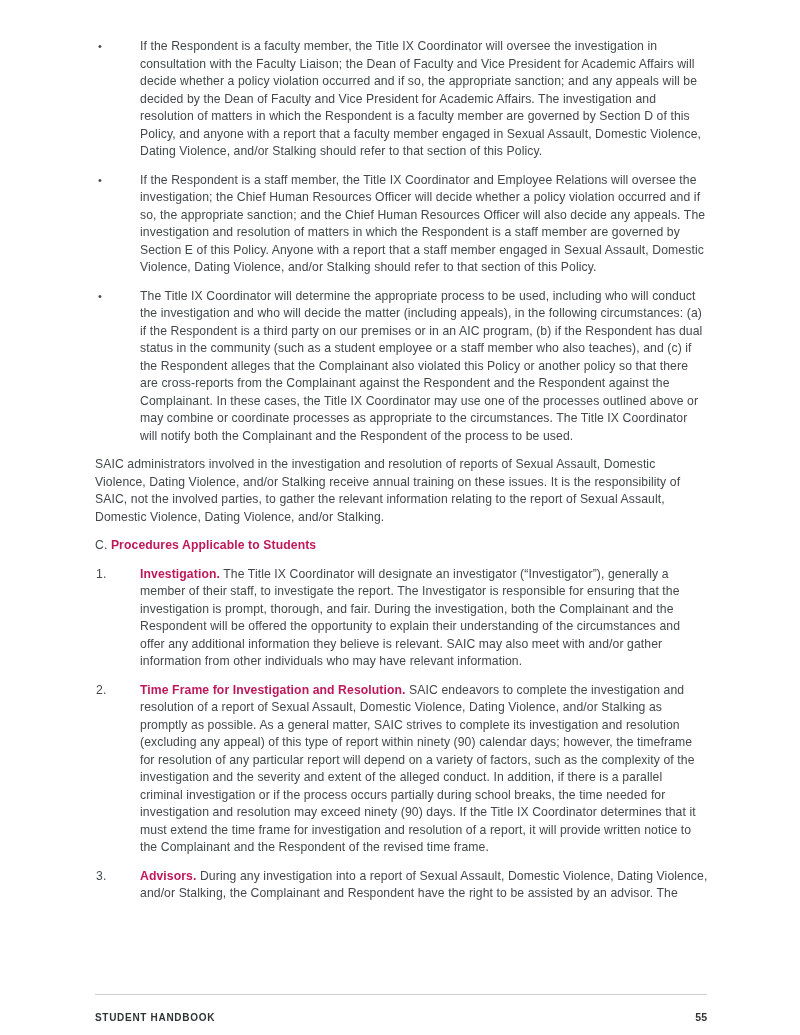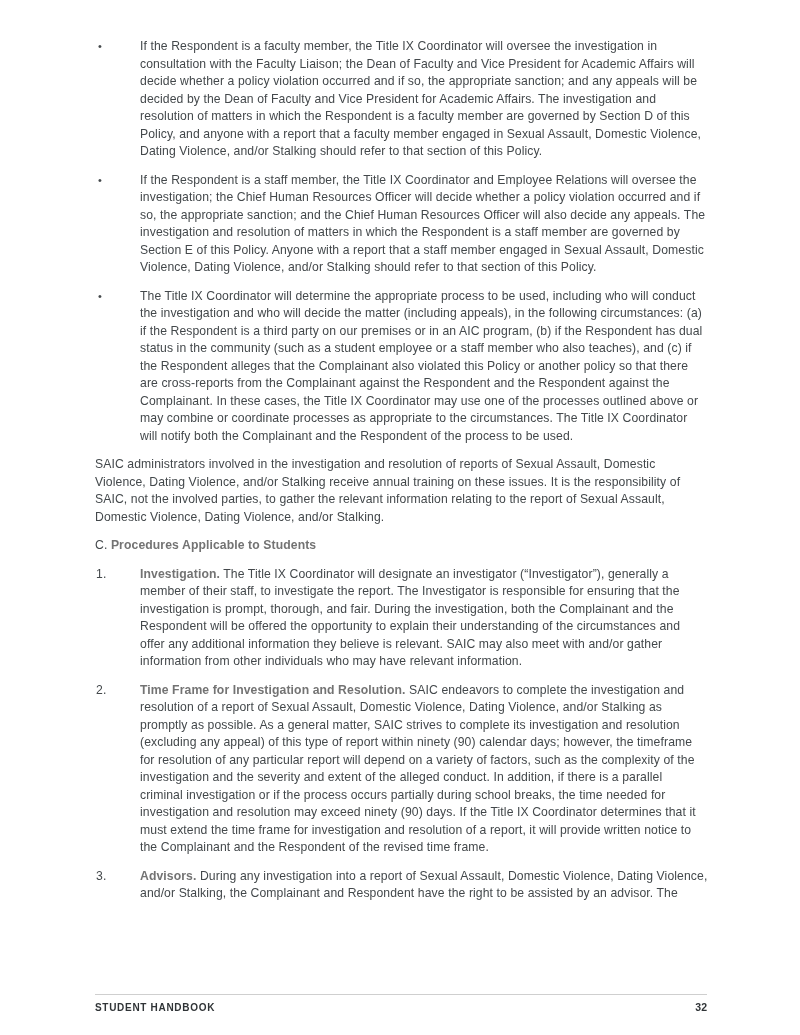--- a/index.html
+++ b/index.html
@@ -38,29 +38,29 @@
   }
   .item-text { flex: 1; margin-left: 20px; }
   .para {
     margin-bottom: 11px;
   }
   .section-heading {
     margin-bottom: 11px;
   }
   strong {
     font-weight: bold;
-    color: #737373;
+    color: #be185d;
   }
   .footer {
     position: absolute;
     left: 95px;
     right: 93px;
     top: 994px;
     border-top: 1px solid #cfcfcf;
-    padding-top: 6px;
+    padding-top: 16px;
     display: flex;
     justify-content: space-between;
     align-items: baseline;
   }
   .footer-left {
     font-size: 10px;
     font-weight: bold;
     letter-spacing: 0.7px;
     color: #303437;
   }
@@ -110,14 +110,14 @@
 
   <div class="list-item">
     <span class="marker num-glyph">3.</span>
     <p class="item-text"><strong>Advisors.</strong><span> During any investigation into a report of Sexual Assault, Domestic Violence, Dating Violence, and/or Stalking, the Complainant and Respondent have the right to be assisted by an advisor. The</span></p>
   </div>
 
 </div>
 
 <div class="footer">
   <span class="footer-left">STUDENT HANDBOOK</span>
-  <span class="footer-right">32</span>
+  <span class="footer-right">55</span>
 </div>
 
 </body></html>

